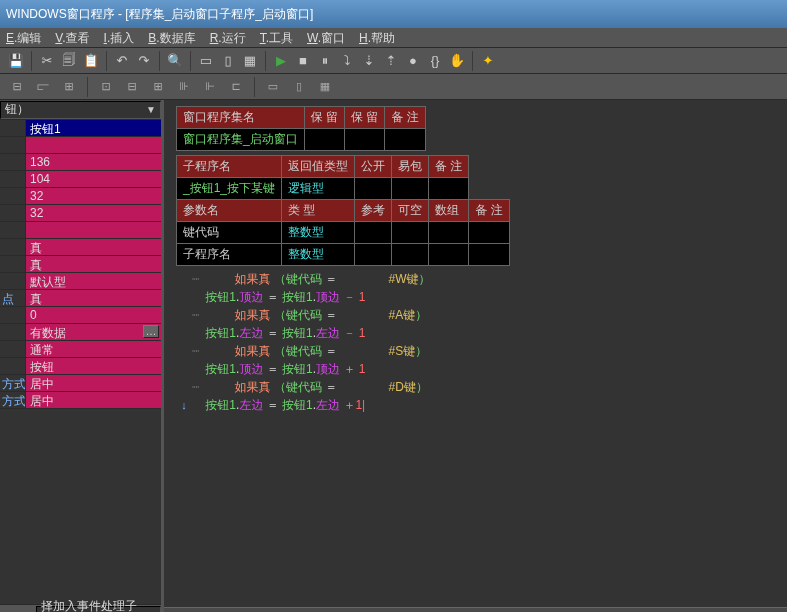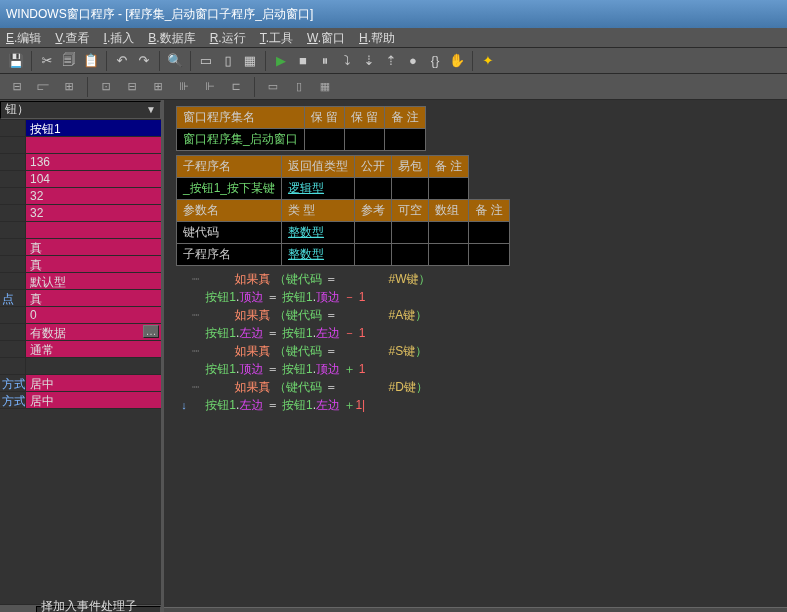--- a/index.html
+++ b/index.html
@@ -32,23 +32,23 @@
 .prop-value.sel { background: #000080; color: #fff; }
 .prop-more { position: absolute; right: 2px; top: 1px; background: #666; color: #ccc; width: 16px; height: 13px; text-align: center; line-height: 11px; font-size: 11px; border: 1px outset #777; cursor: pointer; }
 .blue-text { color: #7ab4ff; }
 
 .left-combo-bottom { background: #555; height: 20px; display: flex; align-items: center; border-top: 1px solid #2a2a2a; margin-top: auto; padding-left: 36px; }
 
 .code-area { flex: 1; background: #333333; overflow: auto; position: relative; padding: 6px 0 0 0; }
 
 .tbl { border-collapse: collapse; margin-left: 12px; margin-bottom: 4px; }
 .tbl th, .tbl td { border: 1px solid #666; padding: 2px 6px; color: #ccc; text-align: left; font-weight: normal; background: #000000; height: 18px; }
-.tbl th { background: #a16207; }
+.tbl th { background: #7f1d1d; }
 .tbl .green { color: #6fd66f; }
-.tbl .teal { color: #4ddddd; text-decoration: underline; }
+.tbl .teal { color: #4ddddd; }
 
 .code-block { margin-left: 12px; margin-top: 4px; font-family: "SimSun", monospace; line-height: 18px; }
 .code-line { white-space: pre; color: #fff; display: flex; align-items: center; }
 .gutter { width: 16px; display: inline-flex; justify-content: center; color: #7ab4ff; font-size: 11px; }
 .mk { color: #888; }
 .kw-if { color: #ff8c6a; margin-left: 32px; }
 .ident { color: #6fd66f; }
 .punct { color: #6fd66f; }
 .key { color: #e0c060; margin-left: 48px; }
 .dot { color: #ddd; }
@@ -186,20 +186,21 @@
         <div class="prop-row">
           <div class="prop-label"></div>
           <div class="prop-value">有数据<div class="prop-more">…</div></div>
         </div>
         <div class="prop-row">
           <div class="prop-label"></div>
           <div class="prop-value">通常</div>
         </div>
         <div class="prop-row">
           <div class="prop-label"></div>
+          <div class="prop-value">按钮</div>
         </div>
         <div class="prop-row">
           <div class="prop-label blue-text">方式</div>
           <div class="prop-value">居中</div>
         </div>
         <div class="prop-row">
           <div class="prop-label blue-text">方式</div>
           <div class="prop-value">居中</div>
         </div>
       </div>

